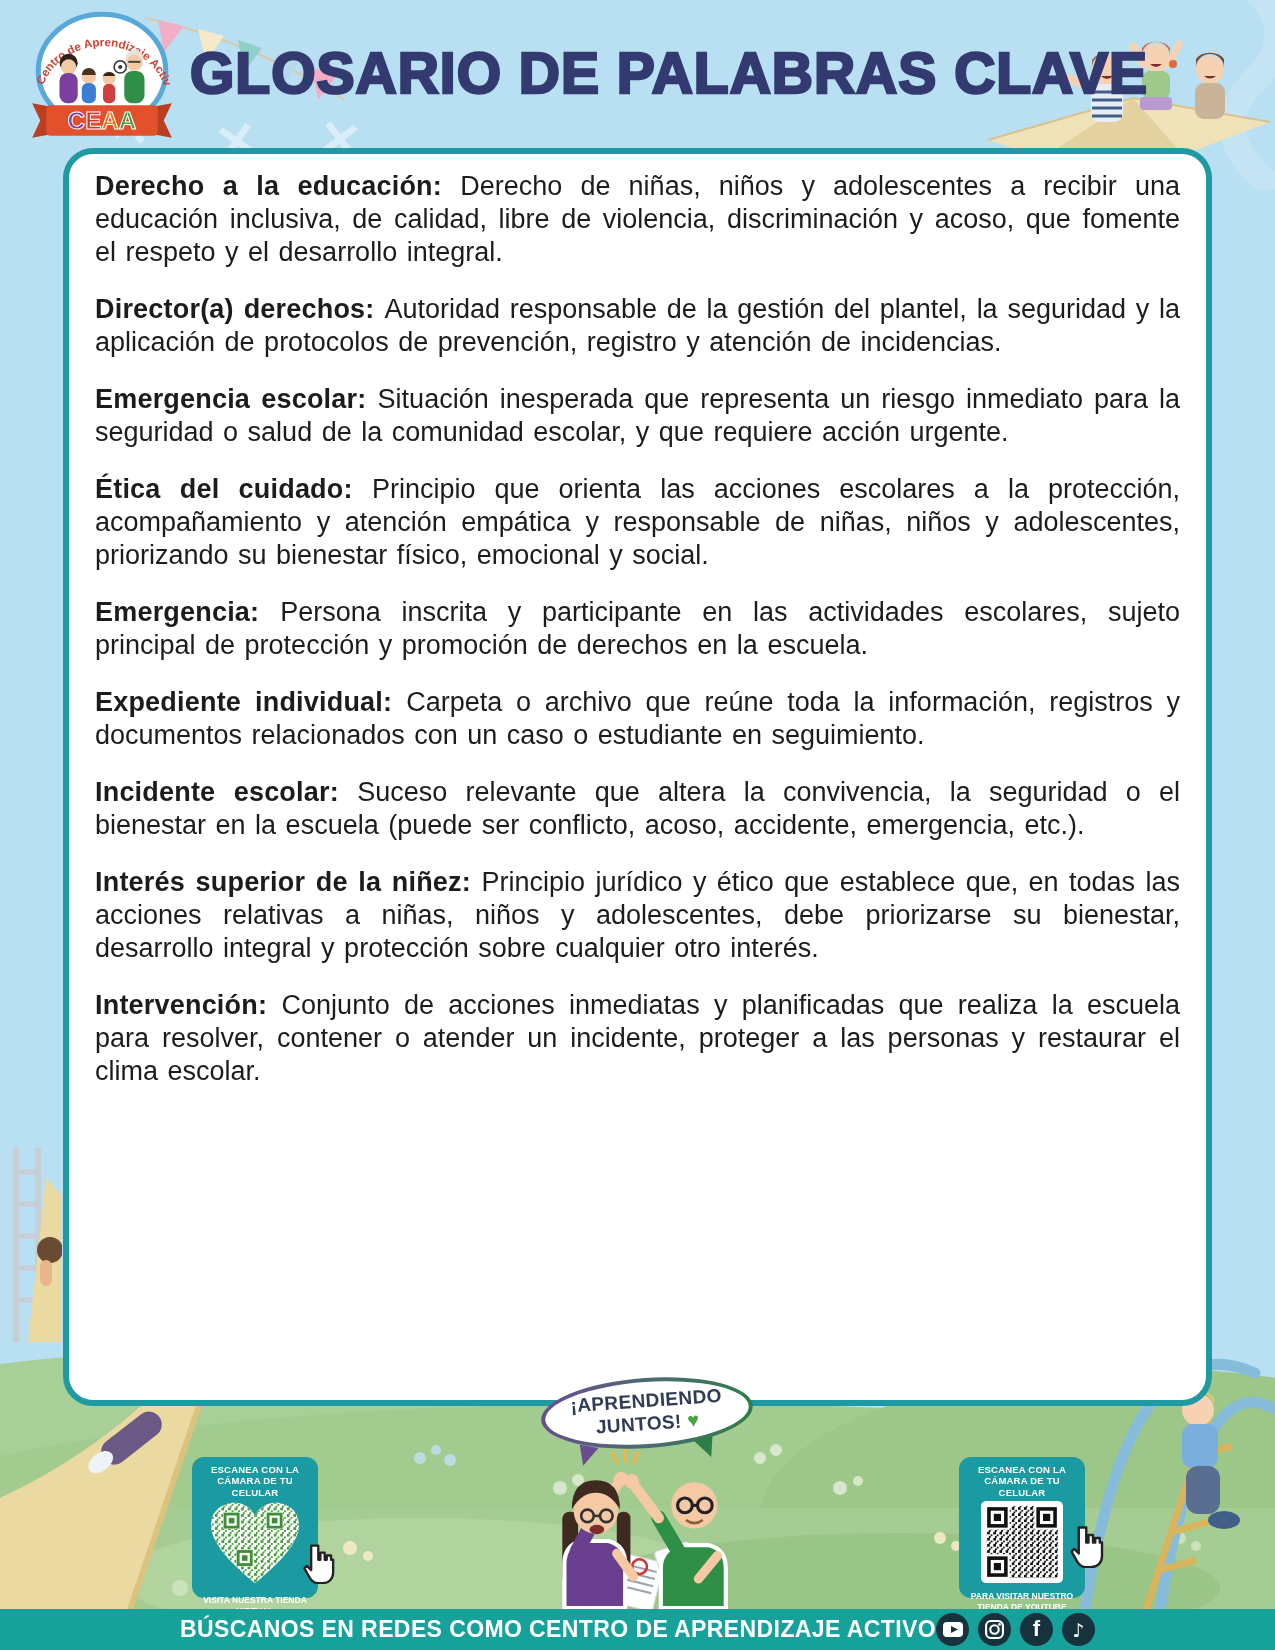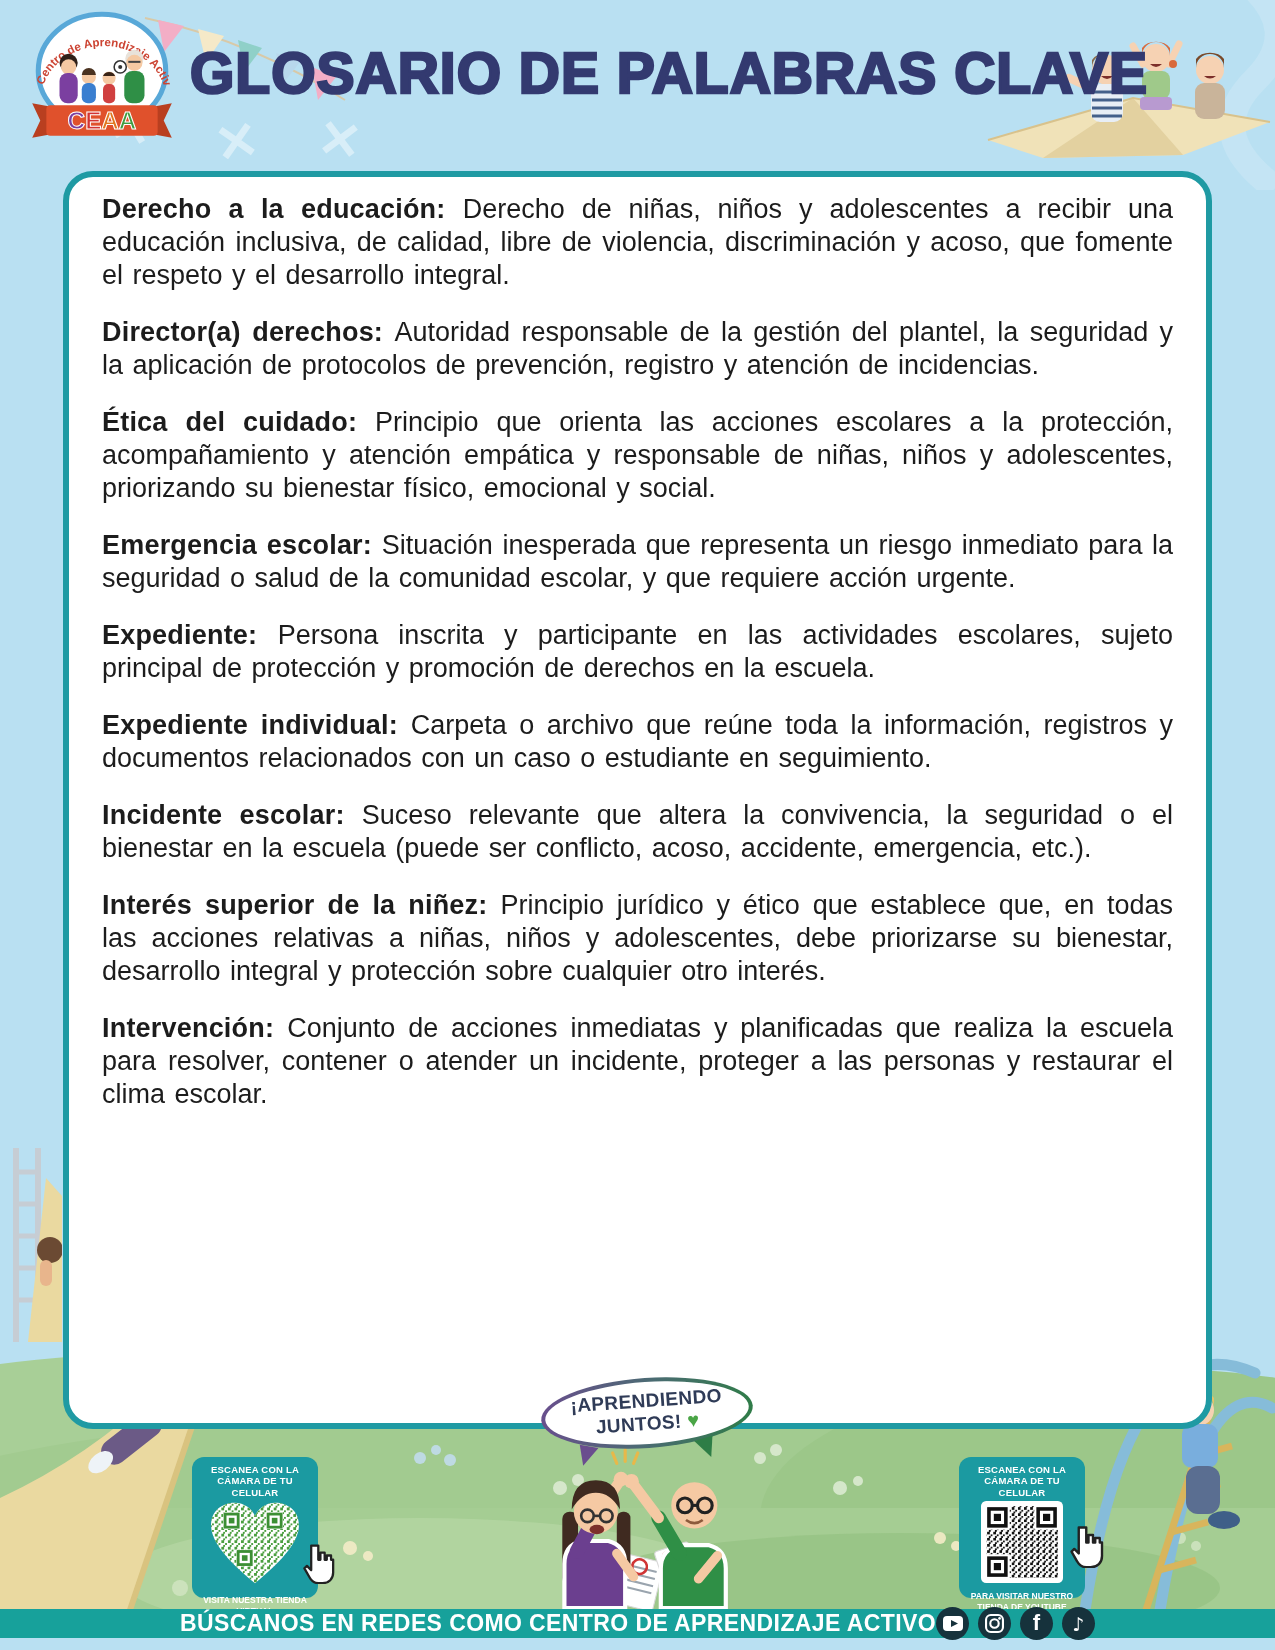--- a/index.html
+++ b/index.html
@@ -12,22 +12,22 @@
   
   .logo{position:absolute;left:16px;top:10px;width:172px;height:130px;z-index:3;}
   .bunting{position:absolute;left:140px;top:12px;width:210px;height:95px;z-index:1;}
   .page-title{position:absolute;left:190px;top:40px;width:810px;text-align:center;
         font-size:57px;font-weight:bold;color:#333a70;-webkit-text-stroke:2.6px #333a70;
         letter-spacing:1px;z-index:2;white-space:nowrap;}
   .plane-kids{position:absolute;right:0;top:18px;width:292px;height:142px;z-index:1;}
 
   
   .glossary-card{position:absolute;left:63px;top:148px;width:1149px;height:1258px;background:#fff;
-        border:6px solid #1f9aa3;border-radius:30px;box-sizing:border-box;padding:16px 33px;
-        z-index:2;overflow:hidden;margin-top:23px;}
+        border:6px solid #1f9aa3;border-radius:30px;box-sizing:border-box;padding:16px 26px;
+        z-index:2;overflow:hidden;}
   .entry{margin:0 0 24px;font-size:27px;line-height:33px;text-align:justify;color:#1c1c1c;
         word-spacing:2px;}
   .entry b{font-weight:bold;letter-spacing:.2px;}
 
   
   .park-scene{position:absolute;left:0;top:1338px;width:1275px;height:272px;z-index:1;}
   .slide-upper{position:absolute;left:0;top:1148px;width:62px;height:194px;z-index:1;}
 
   
   .qr-panel{position:absolute;width:126px;height:141px;background:#1b9aa1;border-radius:12px;
@@ -49,21 +49,21 @@
   .bubble-tail-l{position:absolute;left:34px;bottom:-14px;width:0;height:0;
         border-left:7px solid transparent;border-right:12px solid transparent;
         border-top:20px solid #6a4d8e;transform:rotate(14deg);}
   .bubble-tail-r{position:absolute;right:40px;bottom:-14px;width:0;height:0;
         border-left:12px solid transparent;border-right:7px solid transparent;
         border-top:20px solid #2e7d46;transform:rotate(-12deg);}
   .heart{color:#4aa546;font-size:20px;}
   .people{position:absolute;left:512px;top:1428px;width:262px;height:182px;z-index:3;}
 
   
-  .footer-bar{position:absolute;left:0;top:1609px;width:1275px;height:29px;background:#17a19b;
+  .footer-bar{position:absolute;left:0;top:1609px;width:1275px;height:41px;background:#17a19b;
         display:flex;align-items:center;justify-content:center;gap:0;z-index:5;}
   .footer-text{color:#fff;font-weight:bold;font-size:23px;letter-spacing:.4px;}
   .social-icons{display:flex;gap:9px;}
   .social{width:33px;height:33px;border-radius:50%;background:#16323c;display:flex;
         align-items:center;justify-content:center;}
   .social .fb{color:#fff;font-weight:bold;font-size:22px;line-height:1;margin-top:-2px;}
   .social .note{color:#fff;font-size:19px;font-family:"DejaVu Sans",sans-serif;}
 </style>
 </head>
 <body>
@@ -148,23 +148,23 @@
     <circle cx="227" cy="52" r="14" fill="#f6d2b3"></circle>
     <path d="M213 50 A14 14 0 0 1 241 50 L241 41 A16 12 0 0 0 213 41 Z" fill="#7a4a2a"></path>
     <path d="M221 58 Q227 63 233 58" fill="#7c2f2a"></path>
     <rect x="212" y="65" width="30" height="36" rx="9" fill="#c9b49a"></rect>
   </svg>
 
   <div class="glossary-card">
     <div>
         <p class="entry"><b>Derecho a la educación: </b>Derecho de niñas, niños y adolescentes a recibir una educación inclusiva, de calidad, libre de violencia, discriminación y acoso, que fomente el respeto y el desarrollo integral.</p>
         <p class="entry"><b>Director(a) derechos: </b>Autoridad responsable de la gestión del plantel, la seguridad y la aplicación de protocolos de prevención, registro y atención de incidencias.</p>
+        <p class="entry"><b>Emergencia escolar: </b>Situación inesperada que representa un riesgo inmediato para la seguridad o salud de la comunidad escolar, y que requiere acción urgente.</p>
         <p class="entry"><b>Ética del cuidado: </b>Principio que orienta las acciones escolares a la protección, acompañamiento y atención empática y responsable de niñas, niños y adolescentes, priorizando su bienestar físico, emocional y social.</p>
-        <p class="entry"><b>Emergencia escolar: </b>Situación inesperada que representa un riesgo inmediato para la seguridad o salud de la comunidad escolar, y que requiere acción urgente.</p>
-        <p class="entry"><b>Expediente: </b>Persona inscrita y participante en las actividades escolares, sujeto principal de protección y promoción de derechos en la escuela.</p>
+        <p class="entry"><b>Emergencia: </b>Persona inscrita y participante en las actividades escolares, sujeto principal de protección y promoción de derechos en la escuela.</p>
         <p class="entry"><b>Expediente individual: </b>Carpeta o archivo que reúne toda la información, registros y documentos relacionados con un caso o estudiante en seguimiento.</p>
         <p class="entry"><b>Incidente escolar: </b>Suceso relevante que altera la convivencia, la seguridad o el bienestar en la escuela (puede ser conflicto, acoso, accidente, emergencia, etc.).</p>
         <p class="entry"><b>Interés superior de la niñez: </b>Principio jurídico y ético que establece que, en todas las acciones relativas a niñas, niños y adolescentes, debe priorizarse su bienestar, desarrollo integral y protección sobre cualquier otro interés.</p>
         <p class="entry"><b>Intervención: </b>Conjunto de acciones inmediatas y planificadas que realiza la escuela para resolver, contener o atender un incidente, proteger a las personas y restaurar el clima escolar.</p>
       </div>
   </div>
 
   <svg class="slide-upper" viewBox="0 0 62 194">
     <line x1="16" y1="0" x2="16" y2="194" stroke="#c6cdd4" stroke-width="6"></line>
     <line x1="38" y1="0" x2="38" y2="194" stroke="#c6cdd4" stroke-width="6"></line>

